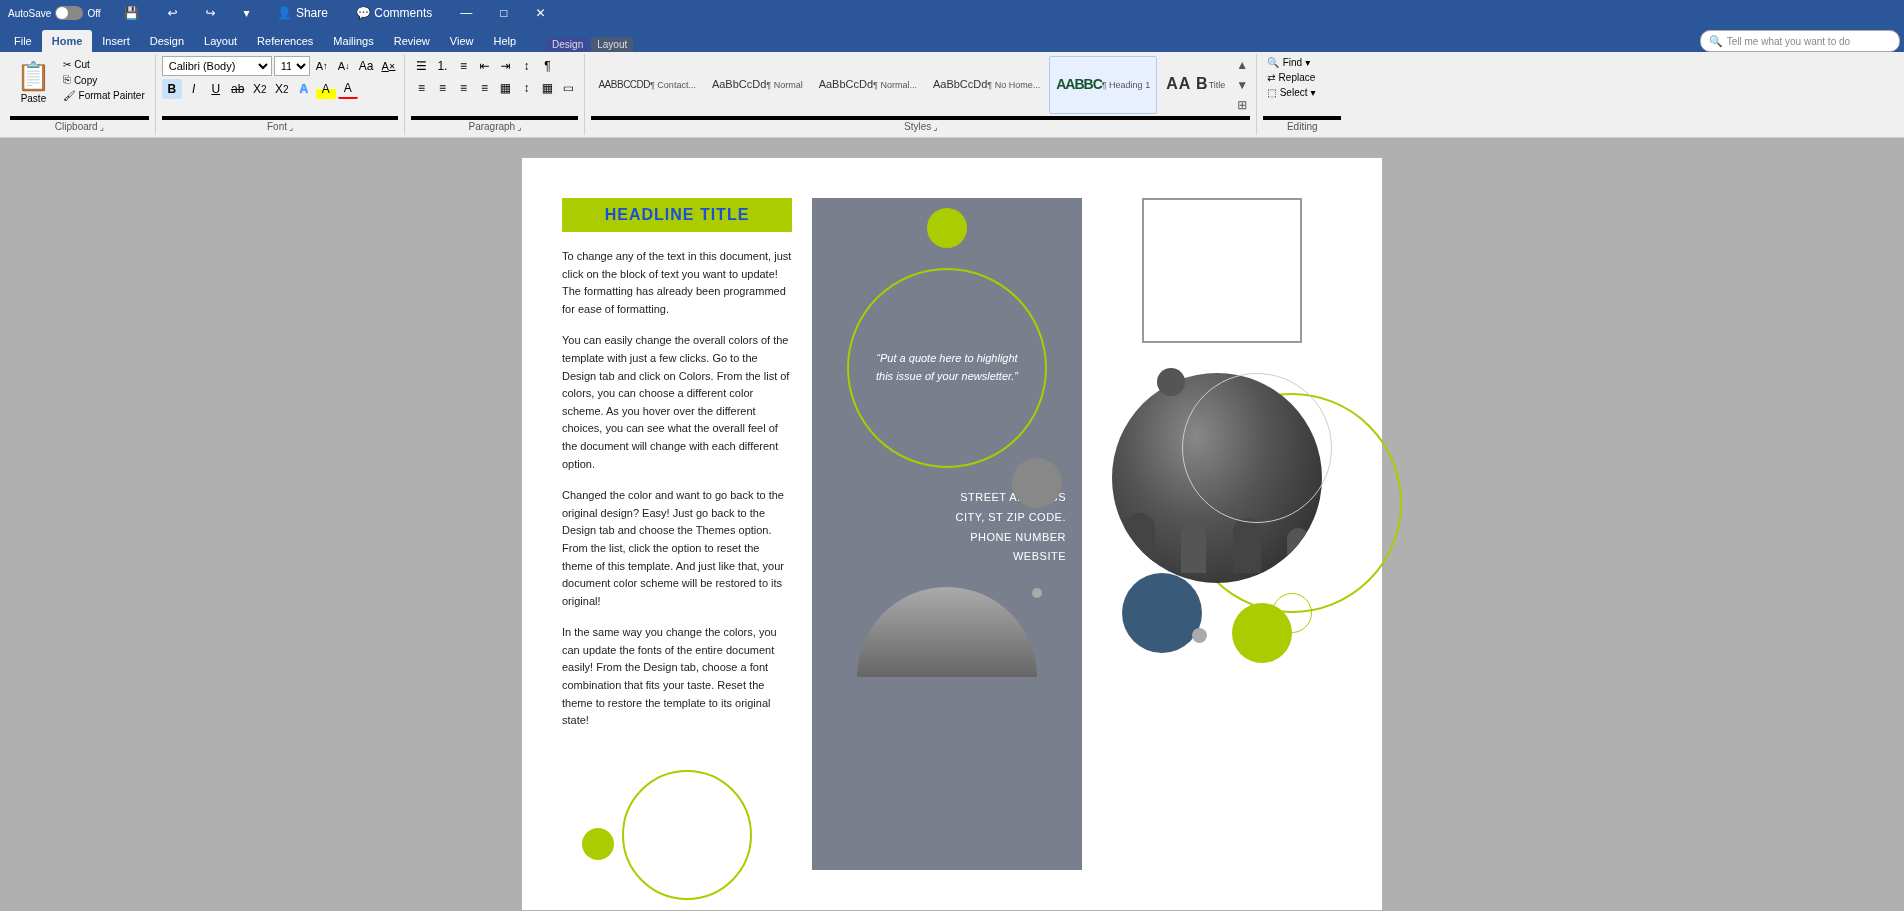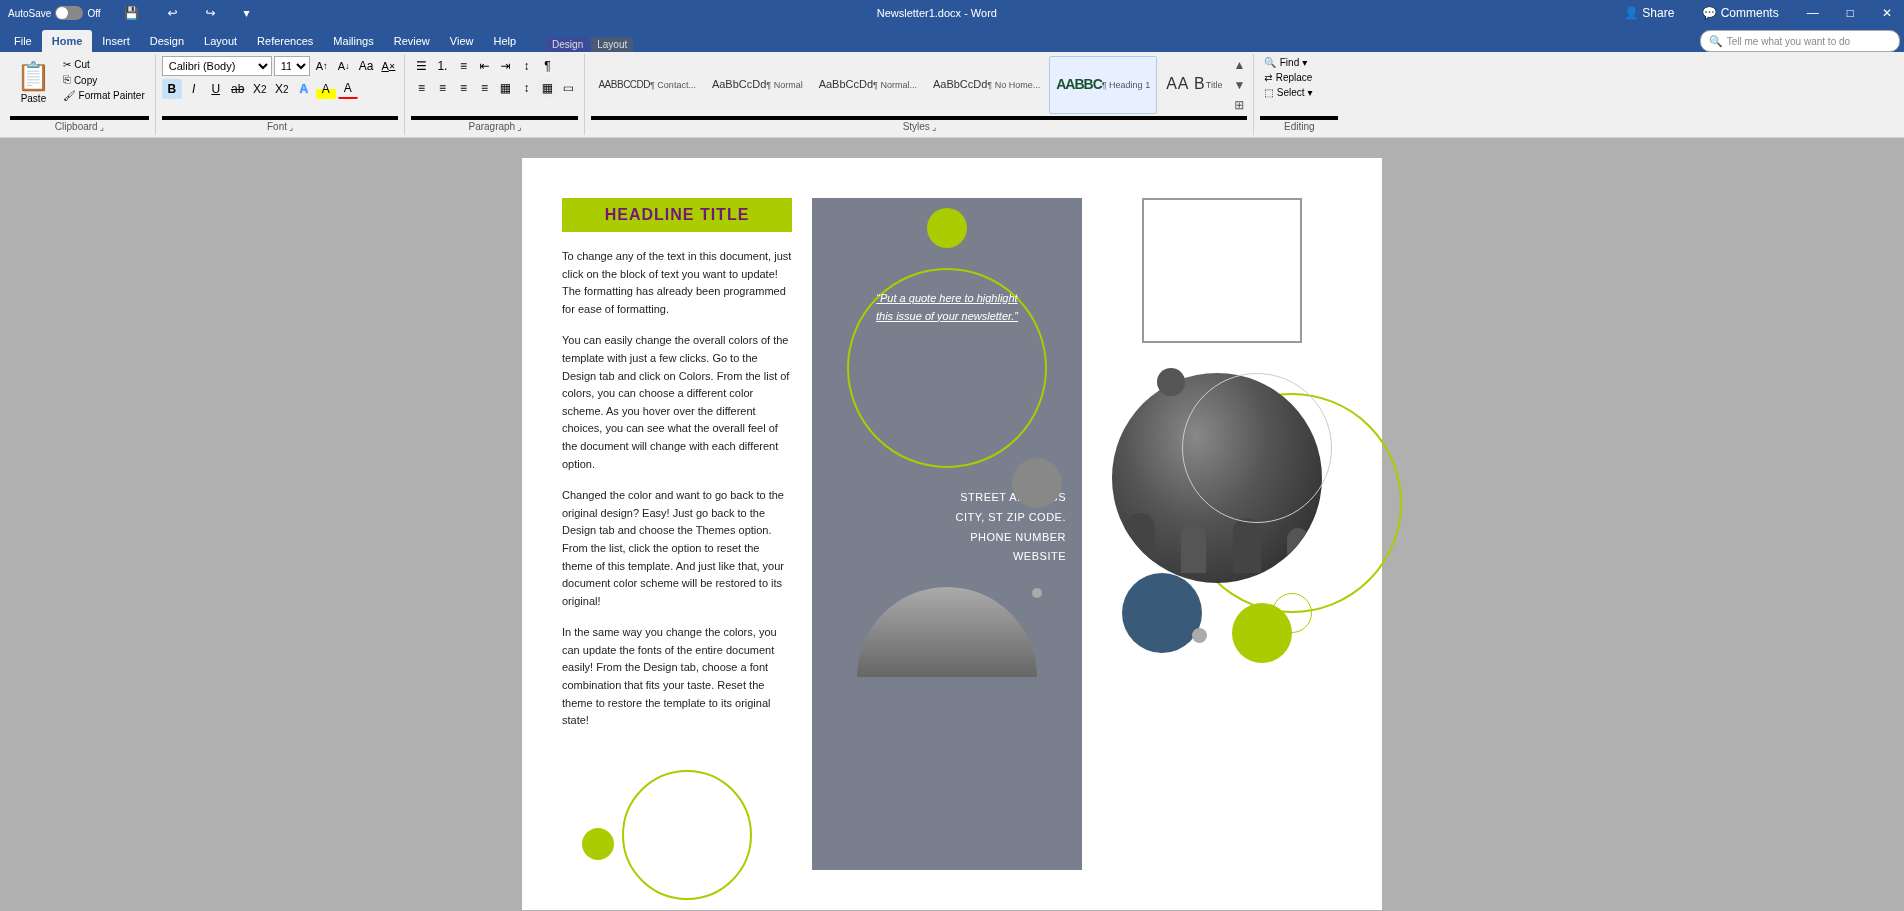--- a/index.html
+++ b/index.html
@@ -219,21 +219,21 @@
       gap: 20px;
     }
 
     
     .doc-left {
       width: 230px;
       flex-shrink: 0;
     }
     .headline-title {
       background: #aacc00;
-      color: #701a75;
+      color: #1d4ed8;
       font-weight: bold;
       text-align: center;
       padding: 8px 12px;
       font-size: 16px;
       letter-spacing: 1px;
       margin-bottom: 16px;
     }
     .doc-body-text {
       font-size: 11px;
       line-height: 1.6;
@@ -283,29 +283,28 @@
       left: 50%;
       transform: translateX(-50%);
     }
     .quote-circle {
       width: 200px;
       height: 200px;
       border: 2px solid #aacc00;
       border-radius: 50%;
       margin: 50px auto 20px;
       display: flex;
-      align-items: flex-start;
+      align-items: center;
       justify-content: center;
       text-align: center;
       padding: 20px;
       font-style: italic;
       font-size: 11px;
       color: white;
       line-height: 1.5;
-      text-decoration: underline;
     }
     .gray-circle-mid {
       width: 50px;
       height: 50px;
       background: #888;
       border-radius: 50%;
       position: absolute;
       right: 20px;
       top: 260px;
     }
@@ -376,21 +375,20 @@
     <span>AutoSave</span>
     <div class="toggle-switch toggle-off">
       <div class="toggle-knob"></div>
     </div>
     <span>Off</span>
   </div>
   <button class="qa-btn">💾</button>
   <button class="qa-btn">↩</button>
   <button class="qa-btn">↪</button>
   <button class="qa-btn">▾</button>
-  <div class="app-top-filler">Newsletter1.docx - Word</div>
   <button class="qa-btn">
     <span>👤</span>
     <span>Share</span>
   </button>
   <button class="qa-btn">
     <span>💬</span>
     <span>Comments</span>
   </button>
   <button class="qa-btn">—</button>
   <button class="qa-btn">□</button>
@@ -532,21 +530,21 @@
       </div>
       <div class="style-item">
         <div class="style-preview" style="font-size:11px; color:#333;">AaBbCcDd</div>
         <div class="style-label">¶ No Home...</div>
       </div>
       <div class="style-item" style="border: 1px solid #aaccee; background:#e8f0ff;">
         <div class="style-preview" style="font-size:14px; color:#14532d; font-weight:bold; letter-spacing:-1px;">AABBC</div>
         <div class="style-label">¶ Heading 1</div>
       </div>
       <div class="style-item">
-        <div class="style-preview" style="font-size:16px; color:#333; letter-spacing:1px;">AA B</div>
+        <div class="style-preview" style="font-size:16px; color:#333; letter-spacing:1px;font-weight:bold;">AA B</div>
         <div class="style-label">Title</div>
       </div>
 
       <div style="display:flex; flex-direction:column; justify-content:center; gap:2px;">
         <button class="scroll-arrow-btn">▲</button>
         <button class="scroll-arrow-btn">▼</button>
         <button class="scroll-arrow-btn">⊞</button>
       </div>
     </div>
     <div class="ribbon-group-label">

